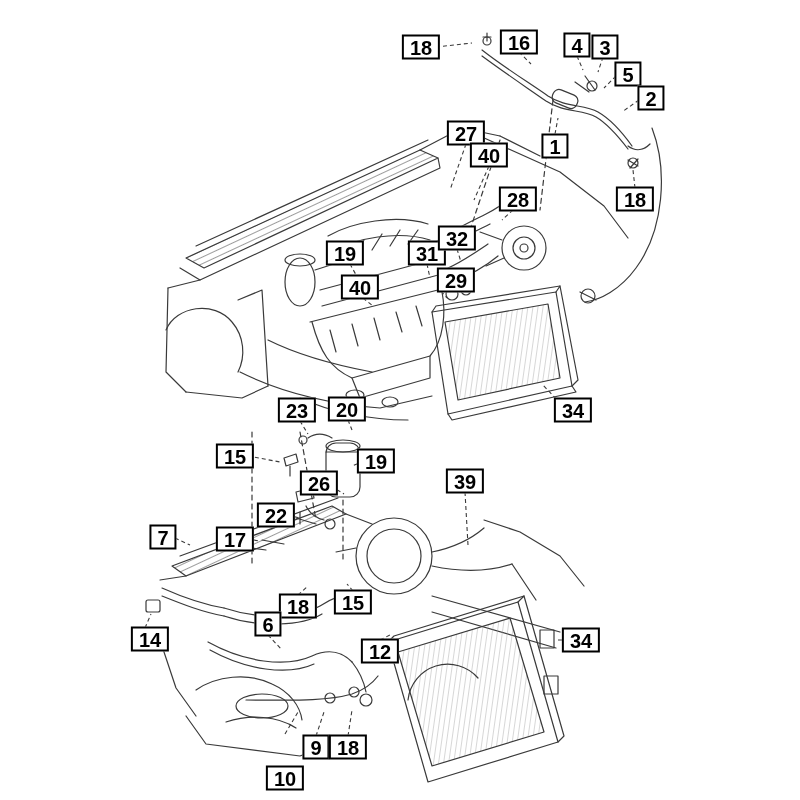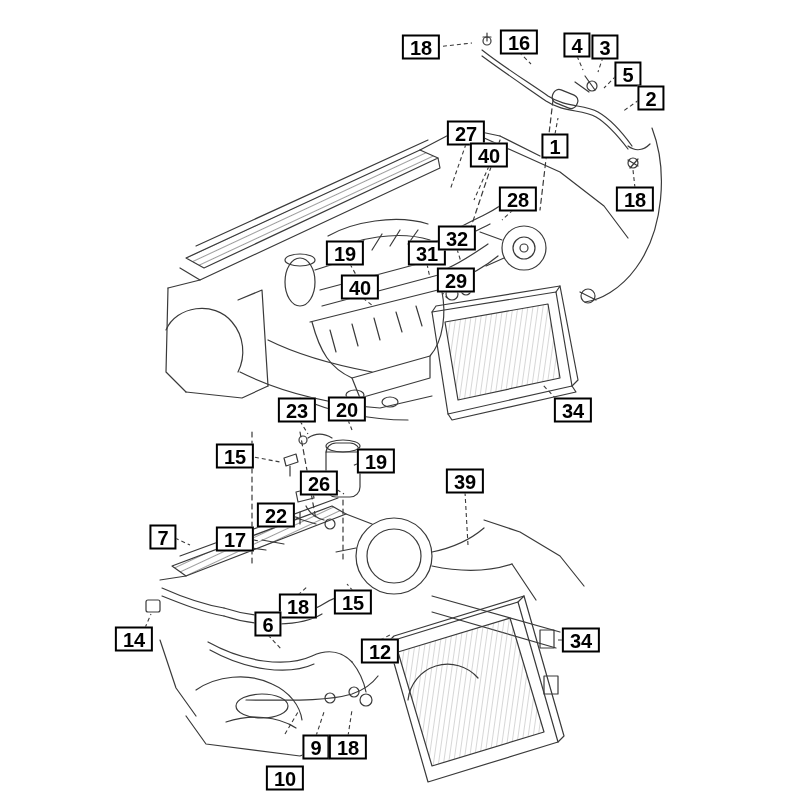--- a/index.html
+++ b/index.html
@@ -305,21 +305,21 @@
     </div>
   <div class="callout" style="left:298px;top:606px">
       <span>18</span>
     </div>
   <div class="callout" style="left:353px;top:602px">
       <span>15</span>
     </div>
   <div class="callout" style="left:268px;top:624px">
       <span>6</span>
     </div>
-  <div class="callout" style="left:134px;top:639px">
+  <div class="callout" style="left:150px;top:639px">
       <span>14</span>
     </div>
   <div class="callout" style="left:380px;top:651px">
       <span>12</span>
     </div>
   <div class="callout" style="left:581px;top:640px">
       <span>34</span>
     </div>
   <div class="callout" style="left:285px;top:778px">
       <span>10</span>

